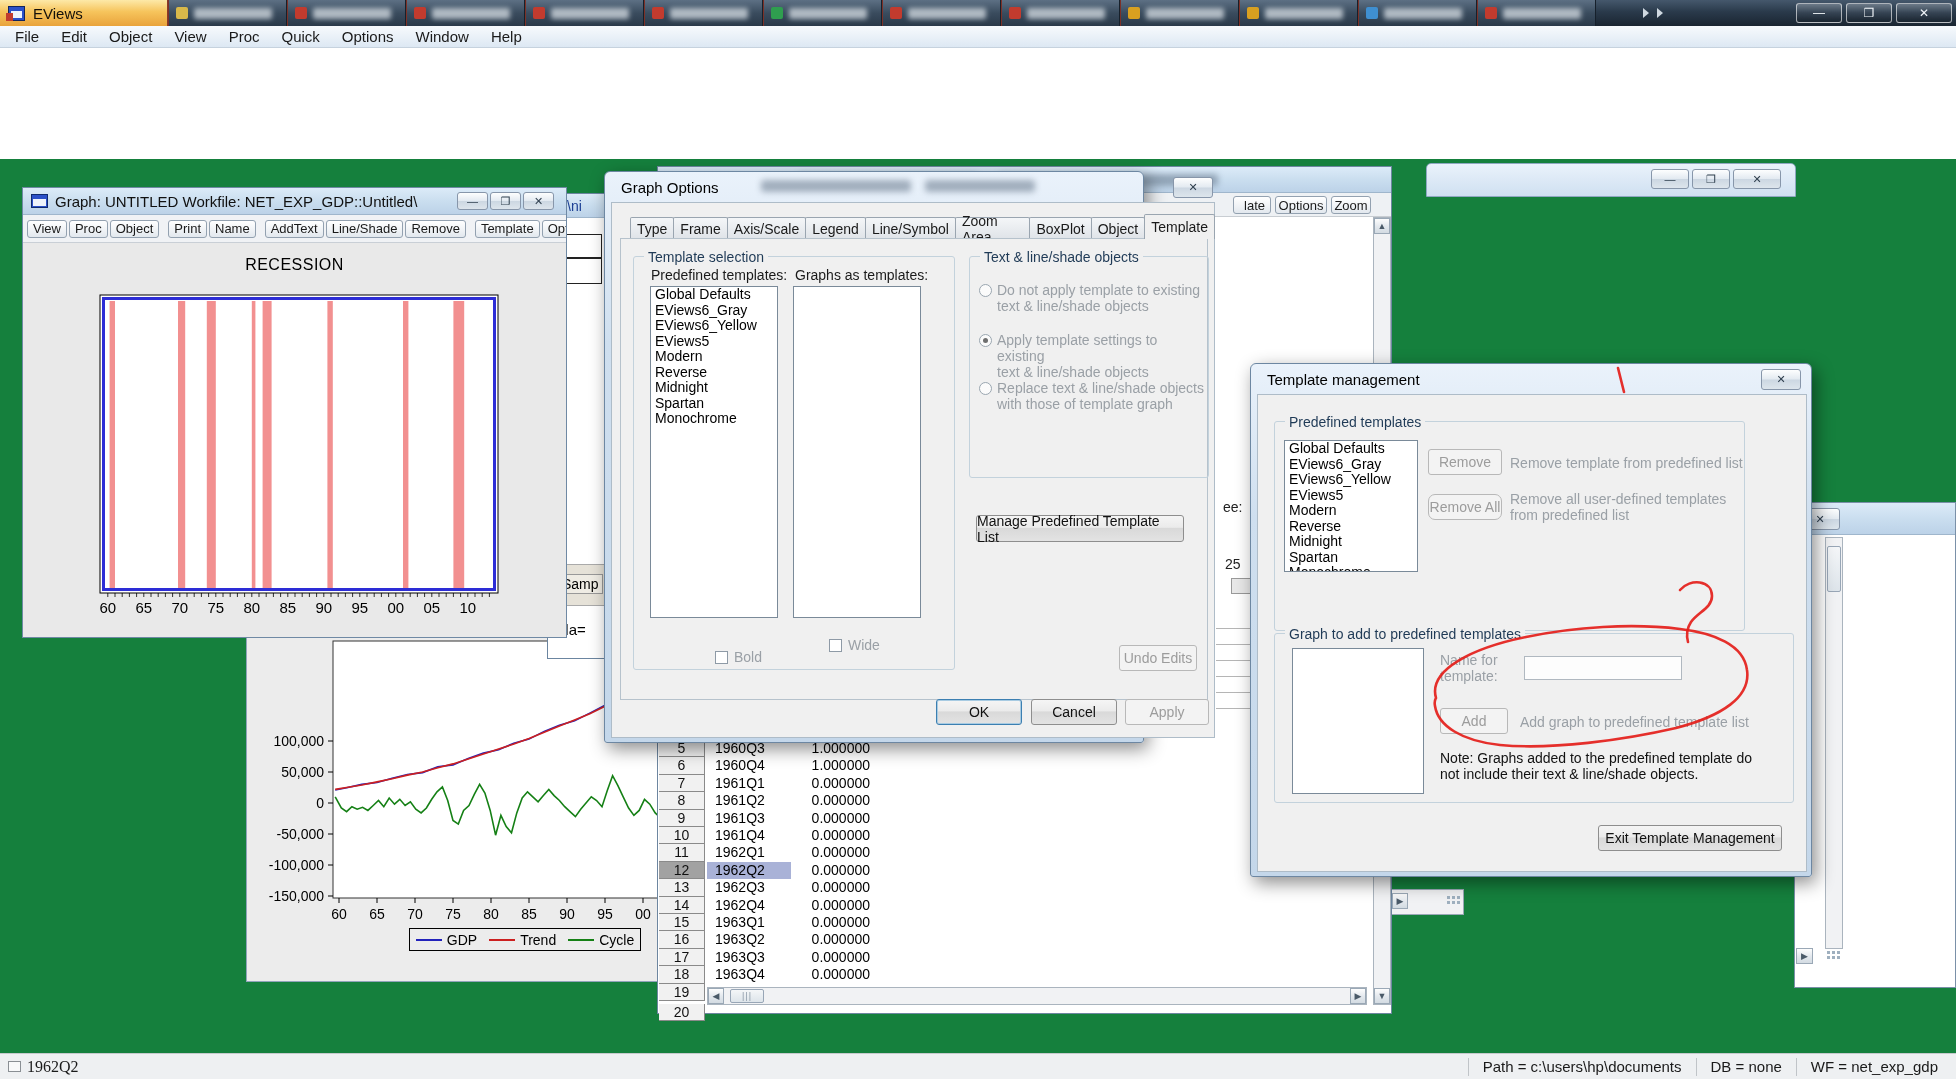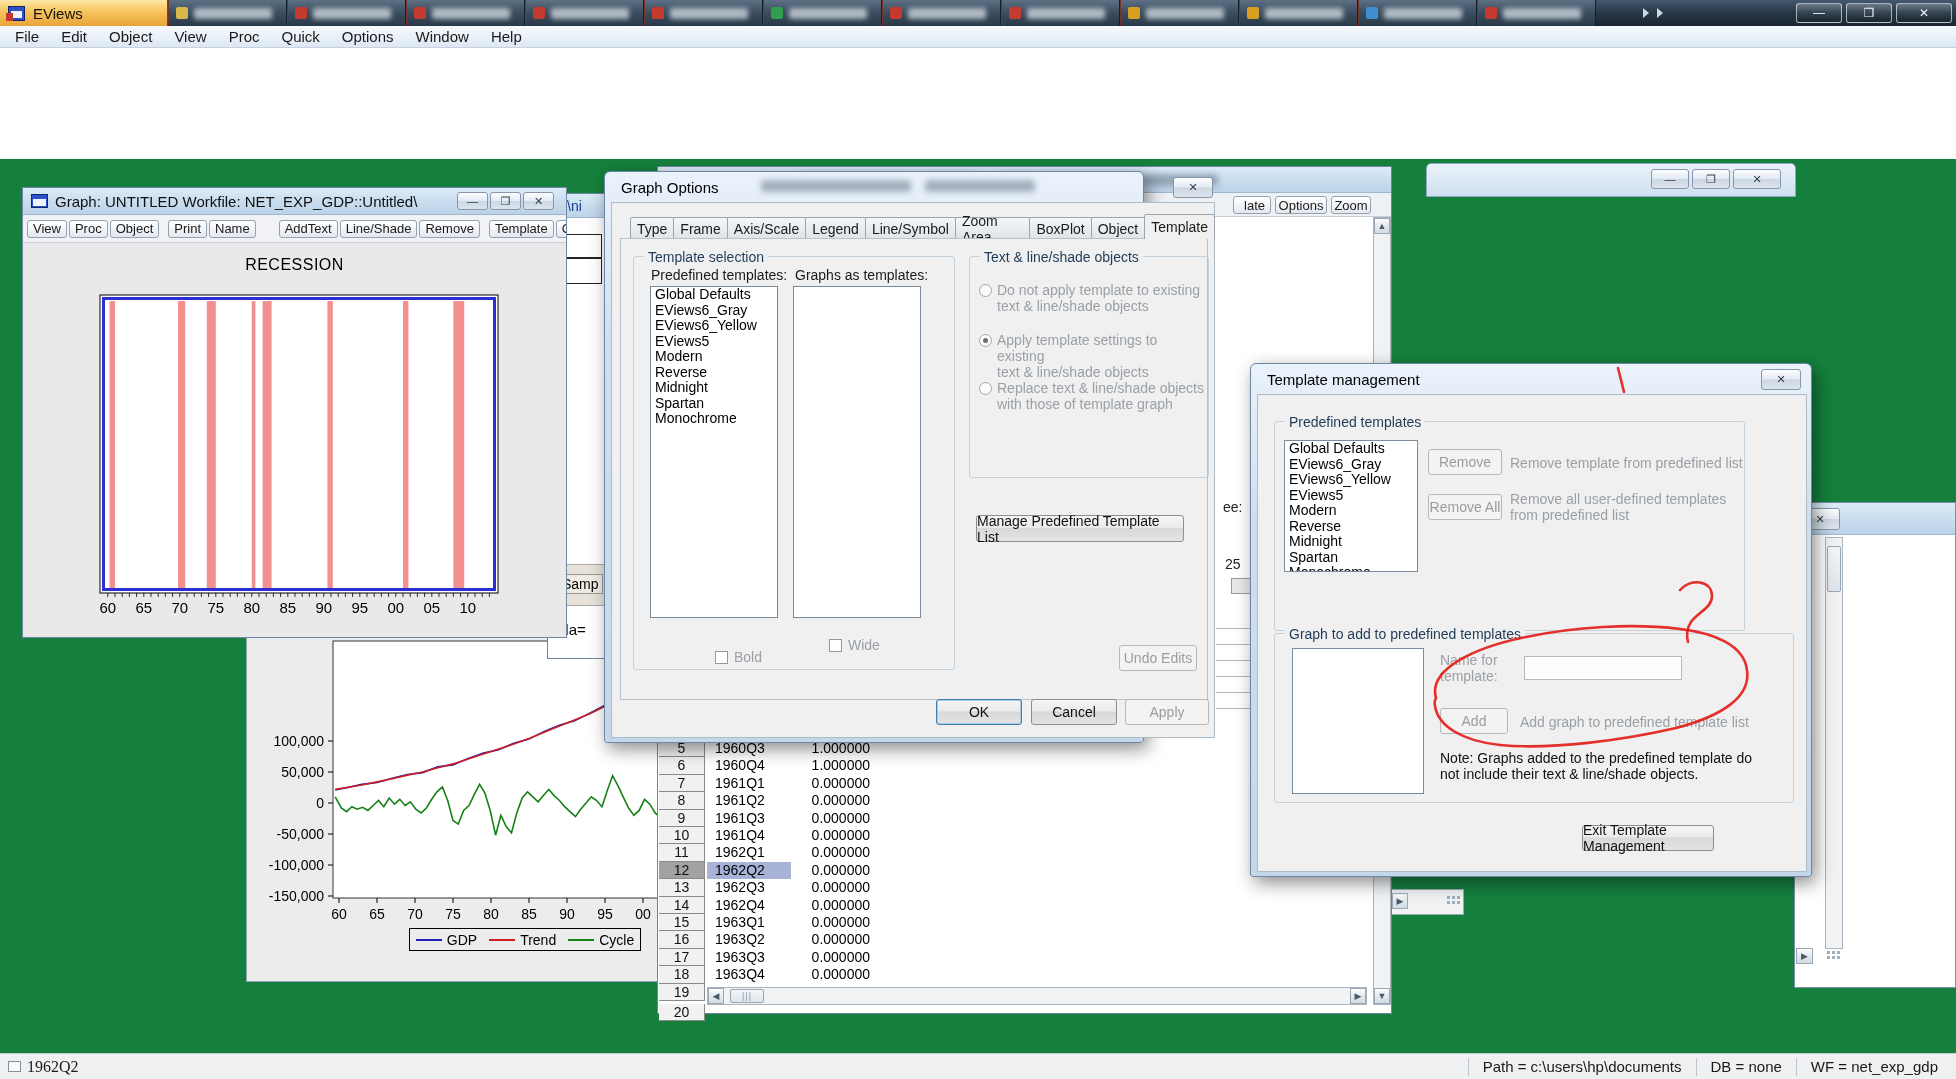--- a/index.html
+++ b/index.html
@@ -426,21 +426,21 @@
     <div class="g-ctls" id="g1Ctls">
         <div class="win-ctl">—</div>
         <div class="win-ctl">❐</div>
         <div class="win-ctl">✕</div>
       </div>
     <div class="gtoolbar" id="g1Toolbar">
         <div class="tbtn">View</div>
         <div class="tbtn">Proc</div>
         <div class="tbtn" style="margin-right: 7px;">Object</div>
         <div class="tbtn">Print</div>
-        <div class="tbtn" style="margin-right: 21px;">Name</div>
+        <div class="tbtn" style="margin-right: 7px;">Name</div>
         <div class="tbtn">AddText</div>
         <div class="tbtn">Line/Shade</div>
         <div class="tbtn" style="margin-right: 7px;">Remove</div>
         <div class="tbtn">Template</div>
         <div class="tbtn">Options</div>
       </div>
     <div class="rec-title">RECESSION</div>
     <svg id="recSvg" width="543" height="396" style="position:absolute;left:0;top:55px;">
         <rect x="77" y="52" width="398" height="298" fill="#ffffff" stroke="none"></rect>
         <rect x="86.6" y="58" width="5.400000000000006" height="287" fill="#f29090"></rect>
@@ -611,21 +611,21 @@
           <div class="li" style="line-height: 15.5px;">EViews6_Yellow</div>
           <div class="li" style="line-height: 15.5px;">EViews5</div>
           <div class="li" style="line-height: 15.5px;">Modern</div>
           <div class="li" style="line-height: 15.5px;">Reverse</div>
           <div class="li" style="line-height: 15.5px;">Midnight</div>
           <div class="li" style="line-height: 15.5px;">Spartan</div>
           <div class="li" style="line-height: 15.5px;">Monochrome</div>
         </div>
       <div class="btn7 disabled" style="position:absolute;left:170px;top:54px;width:74px;height:26px;">Remove</div>
       <div class="gray-txt" style="position:absolute;left:252px;top:60px;font-size:14px;">Remove template from predefined list</div>
-      <div class="btn7 disabled" style="position:absolute;left:170px;top:99px;width:74px;height:26px;">Remove All</div>
+      <div class="btn7 disabled" style="position:absolute;left:170px;top:99px;width:74px;height:26px;border-radius:7px;">Remove All</div>
       <div class="gray-txt" style="position:absolute;left:252px;top:96px;font-size:14px;line-height:16px;">
         <div>Remove all user-defined templates</div>
         <div>from predefined list</div>
       </div>
 
       <div class="grp" style="left:16px;top:238px;width:520px;height:170px;">
         <span class="grp-label">Graph to add to predefined templates</span>
       </div>
       <div class="lb" style="left:34px;top:253px;width:132px;height:146px;"></div>
       <div class="gray-txt" style="position:absolute;left:182px;top:257px;font-size:14px;line-height:16px;">
@@ -633,21 +633,21 @@
         <div>template:</div>
       </div>
       <input style="position: absolute; left: 266px; top: 261px; width: 158px; height: 24px; border: 1px solid rgb(176, 184, 192); background: rgb(253, 253, 253);" disabled="" value="">
       <div class="btn7 disabled" style="position:absolute;left:182px;top:313px;width:68px;height:26px;">Add</div>
       <div class="gray-txt" style="position:absolute;left:262px;top:319px;font-size:14px;">Add graph to predefined template list</div>
       <div style="position:absolute;left:182px;top:355px;font-size:14px;line-height:16px;color:#111;">
         <div>Note: Graphs added to the predefined template do</div>
         <div>not include their text &amp; line/shade objects.</div>
       </div>
 
-      <div class="btn7" style="position:absolute;left:324px;top:430px;width:132px;height:26px;">Exit Template Management</div>
+      <div class="btn7" style="position:absolute;left:340px;top:430px;width:184px;height:26px;">Exit Template Management</div>
     </div>
   </div>
 
   <svg class="annotation" id="annSvg" viewBox="0 0 480 460">
       <path d="M 76,358 C 68,330 112,308 166,297 C 214,287 272,283 320,289 C 354,293 384,305 387,330 C 391,357 362,376 316,388 C 264,400 192,410 140,405 C 102,401 78,386 75,366 C 74,361 75,360 76,358 Z" fill="none" stroke="#e41e1a" stroke-width="2.6" stroke-linecap="round" opacity="0.92"></path>
       <path d="M 320,250 C 330,238 352,240 352,256 C 352,268 338,272 331,282 C 327,288 326,294 328,302" fill="none" stroke="#e41e1a" stroke-width="2.6" stroke-linecap="round" opacity="0.92"></path>
       <path d="M 258,28 L 264,52" fill="none" stroke="#e41e1a" stroke-width="2.6" stroke-linecap="round" opacity="0.92"></path>
     </svg>
 
   <div class="statusbar">

